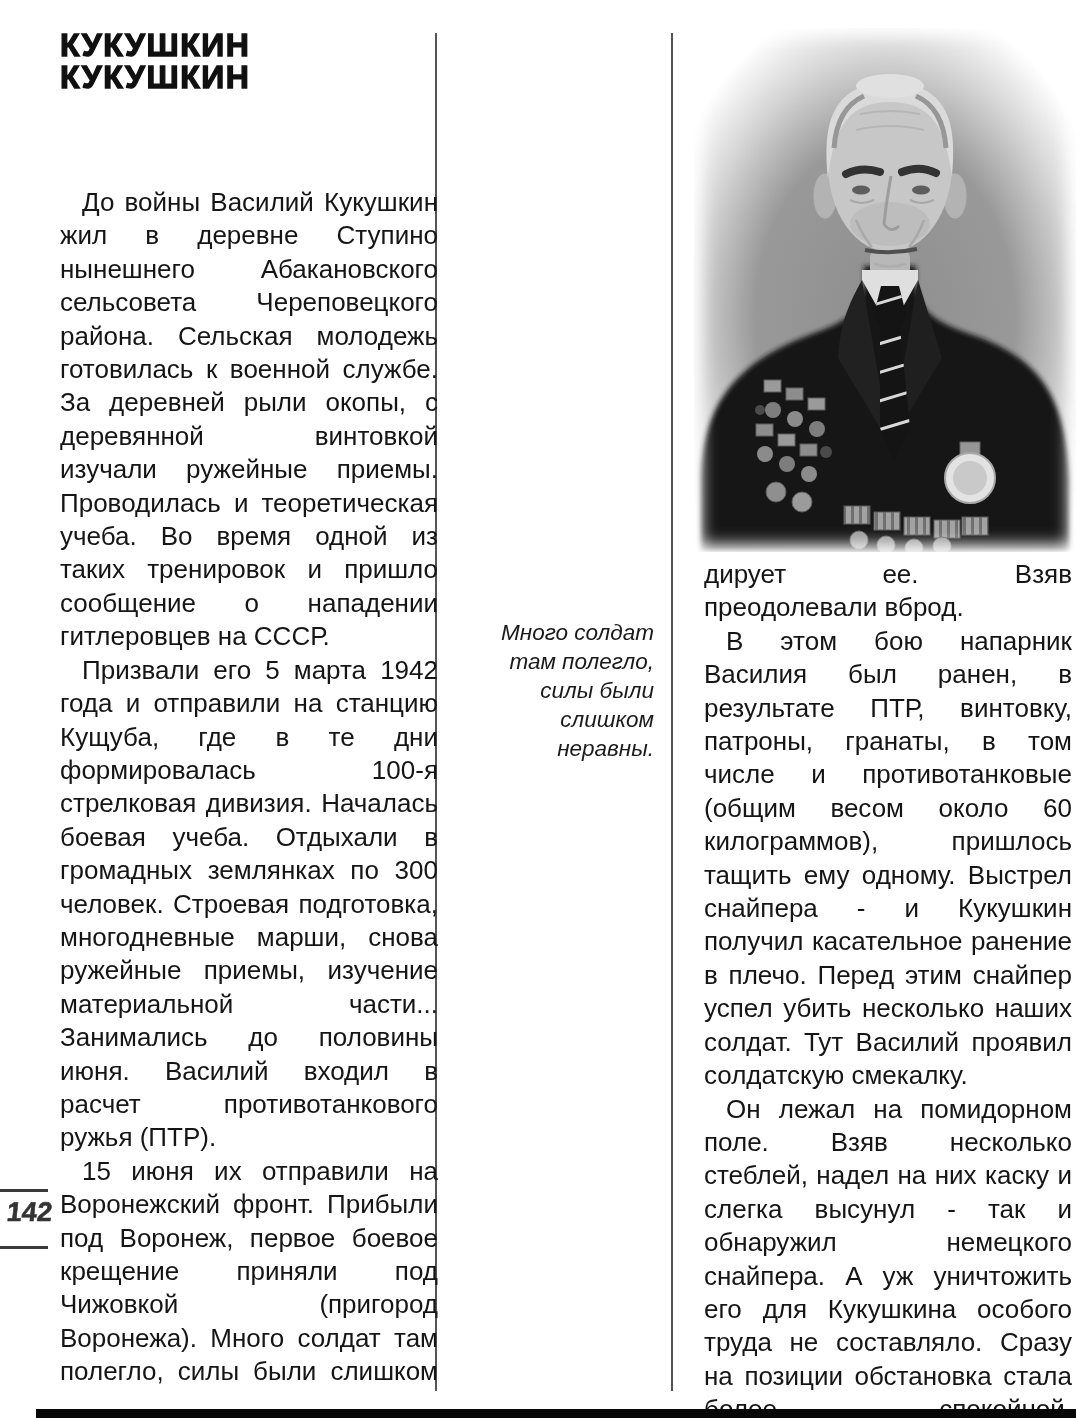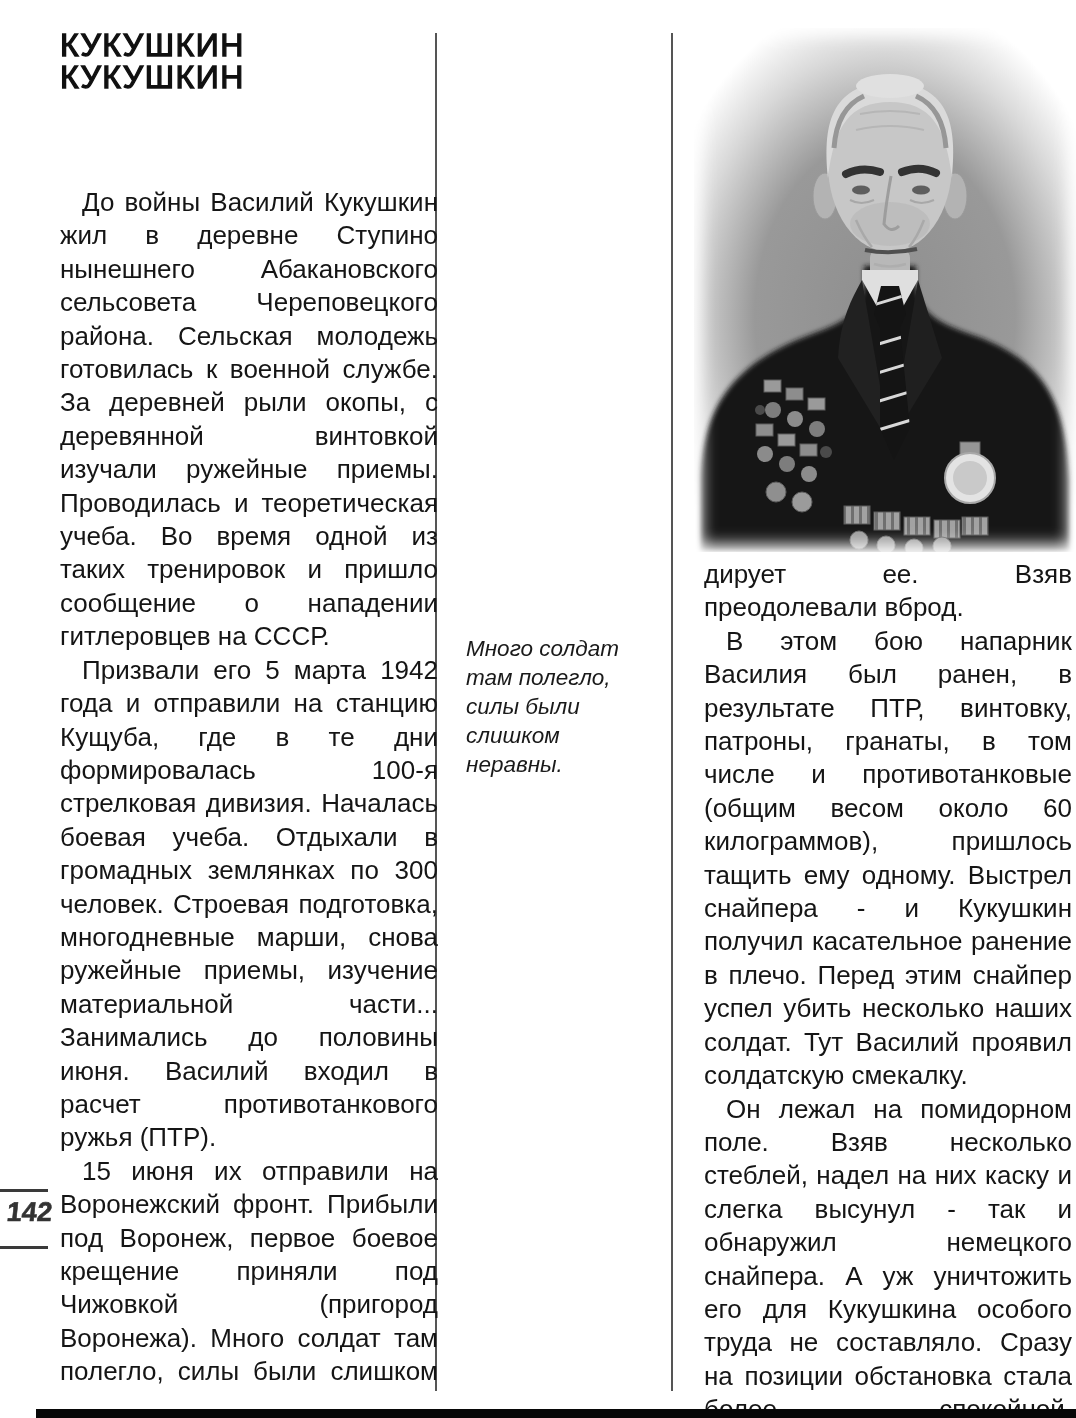--- a/index.html
+++ b/index.html
@@ -15,21 +15,21 @@
     overflow:hidden;
     font-family:"Liberation Sans", sans-serif;
     color:var(--color-ink);
   }
   .page{position:absolute;inset:0;}
 
   
   .title{
     position:absolute;left:60px;top:30px;
     font-size:32px;line-height:31.5px;
-    font-weight:normal;letter-spacing:1.5px;
+    font-weight:bold;letter-spacing:1.5px;
     color:#101010;
     -webkit-text-stroke:1.3px #101010;
   }
 
   
   .divider{
     position:absolute;top:33px;width:2px;height:1358px;
     background:var(--color-divider);
   }
   .divider-1{left:435px;}
@@ -50,21 +50,21 @@
   .col-right{
     position:absolute;left:704px;top:558px;width:368px;height:858px;
     overflow:hidden;
   }
   .col-right p.cont{text-indent:0;}
 
   
   .pull-quote{
     position:absolute;left:466px;top:618px;width:188px;
     font-size:22.5px;line-height:29px;font-style:italic;
-    color:#1a1a1a;text-align:left;margin-top:16px;
+    color:#1a1a1a;text-align:right;
   }
 
   
   .photo{
     position:absolute;left:694px;top:28px;width:382px;height:524px;
     margin:0;
   }
   .photo svg{display:block;width:100%;height:100%;}
 
   

